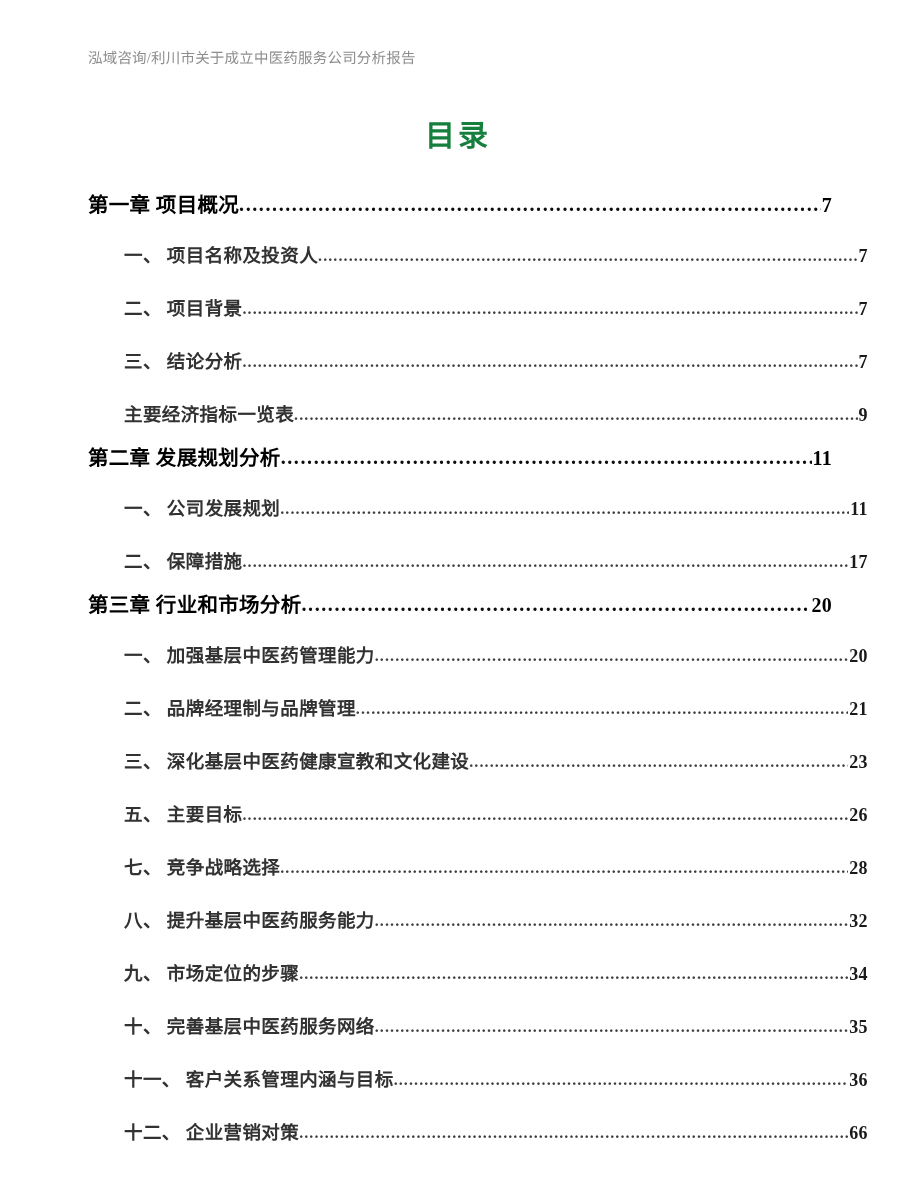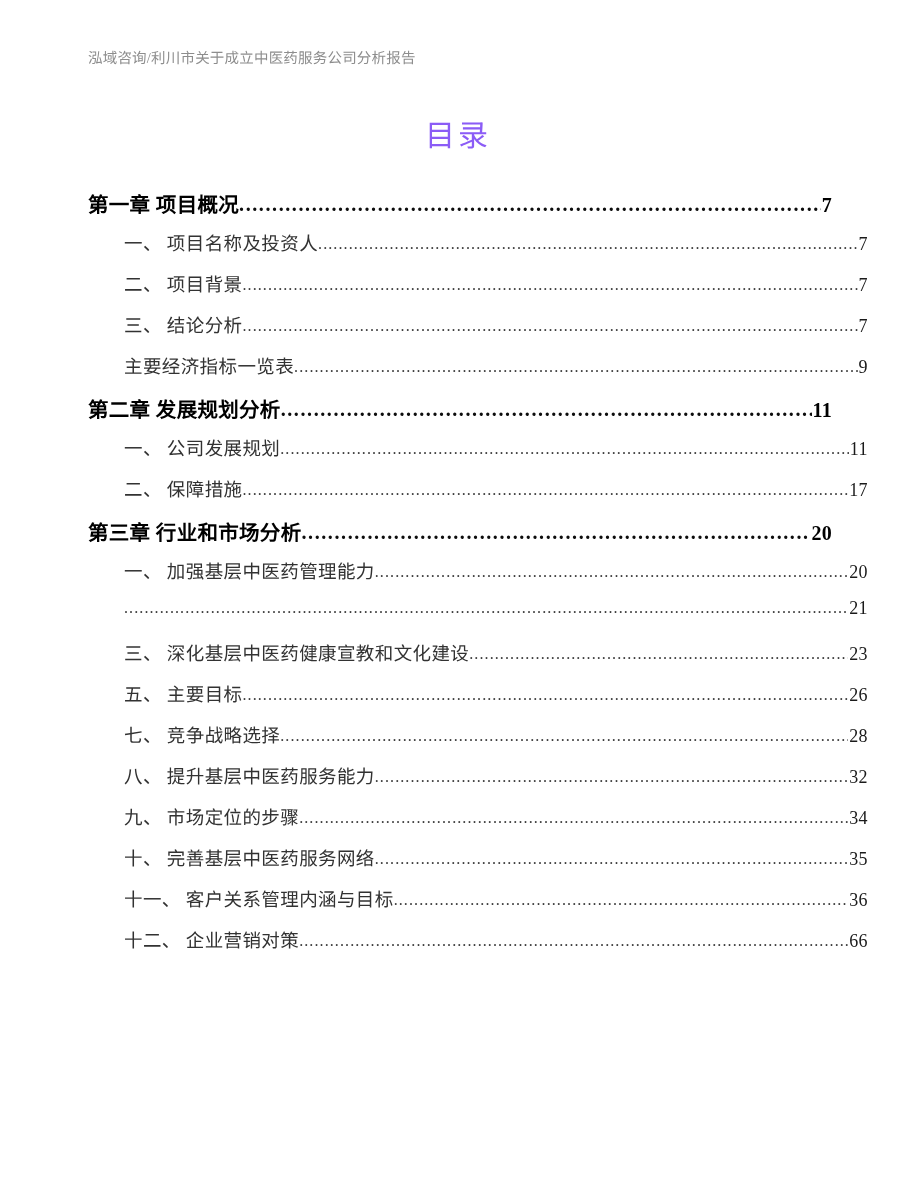--- a/index.html
+++ b/index.html
@@ -41,22 +41,22 @@
 
   
   .toc-title {
     position: absolute;
     left: 0;
     top: 116px;
     width: 916px;
     text-align: center;
     font-size: 30px;
     line-height: 40px;
-    font-weight: normal;
-    color: #8b5cf6;
+    font-weight: bold;
+    color: #15803d;
     letter-spacing: 3px;
     font-family: "Liberation Serif", "DejaVu Serif", serif;
   }
 
   
   .toc {
     position: absolute;
     left: 88px;
     top: 188px;
     width: 744px;
@@ -89,23 +89,24 @@
   .toc-row.level-1 .pageno {
     font-size: 20px;
     font-weight: bold;
     color: #000000;
   }
 
   
   .toc-row.level-2 {
     height: 41px;
     font-size: 18.5px;
-    font-weight: normal;
+    font-weight: bold;
     color: #323232;
     letter-spacing: 0.4px;
+    margin-top: 12px;
   }
   .toc-row.level-2 .leader {
     font-size: 16px;
     color: #3d3d3d;
     letter-spacing: 1.1px;
     position: relative;
     top: -1px;
   }
   .toc-row.level-2 .pageno {
     font-size: 18px;
@@ -196,20 +197,21 @@
         <span class="row-label"><span class="row-num">第三章</span><span>&nbsp;</span><span class="row-text">行业和市场分析</span></span>
         <span class="leader"></span>
         <span class="pageno">20</span>
       </div>
       <div class="toc-row level-2 indent">
         <span class="row-label"><span class="row-num">一、</span><span>&nbsp;</span><span class="row-text">加强基层中医药管理能力</span></span>
         <span class="leader"></span>
         <span class="pageno">20</span>
       </div>
       <div class="toc-row level-2 indent">
+        <span class="row-label"><span class="row-num">二、</span><span>&nbsp;</span><span class="row-text">品牌经理制与品牌管理</span></span>
         <span class="leader"></span>
         <span class="pageno">21</span>
       </div>
       <div class="toc-row level-2 indent">
         <span class="row-label"><span class="row-num">三、</span><span>&nbsp;</span><span class="row-text">深化基层中医药健康宣教和文化建设</span></span>
         <span class="leader"></span>
         <span class="pageno">23</span>
       </div>
       <div class="toc-row level-2 indent">
         <span class="row-label"><span class="row-num">五、</span><span>&nbsp;</span><span class="row-text">主要目标</span></span>

